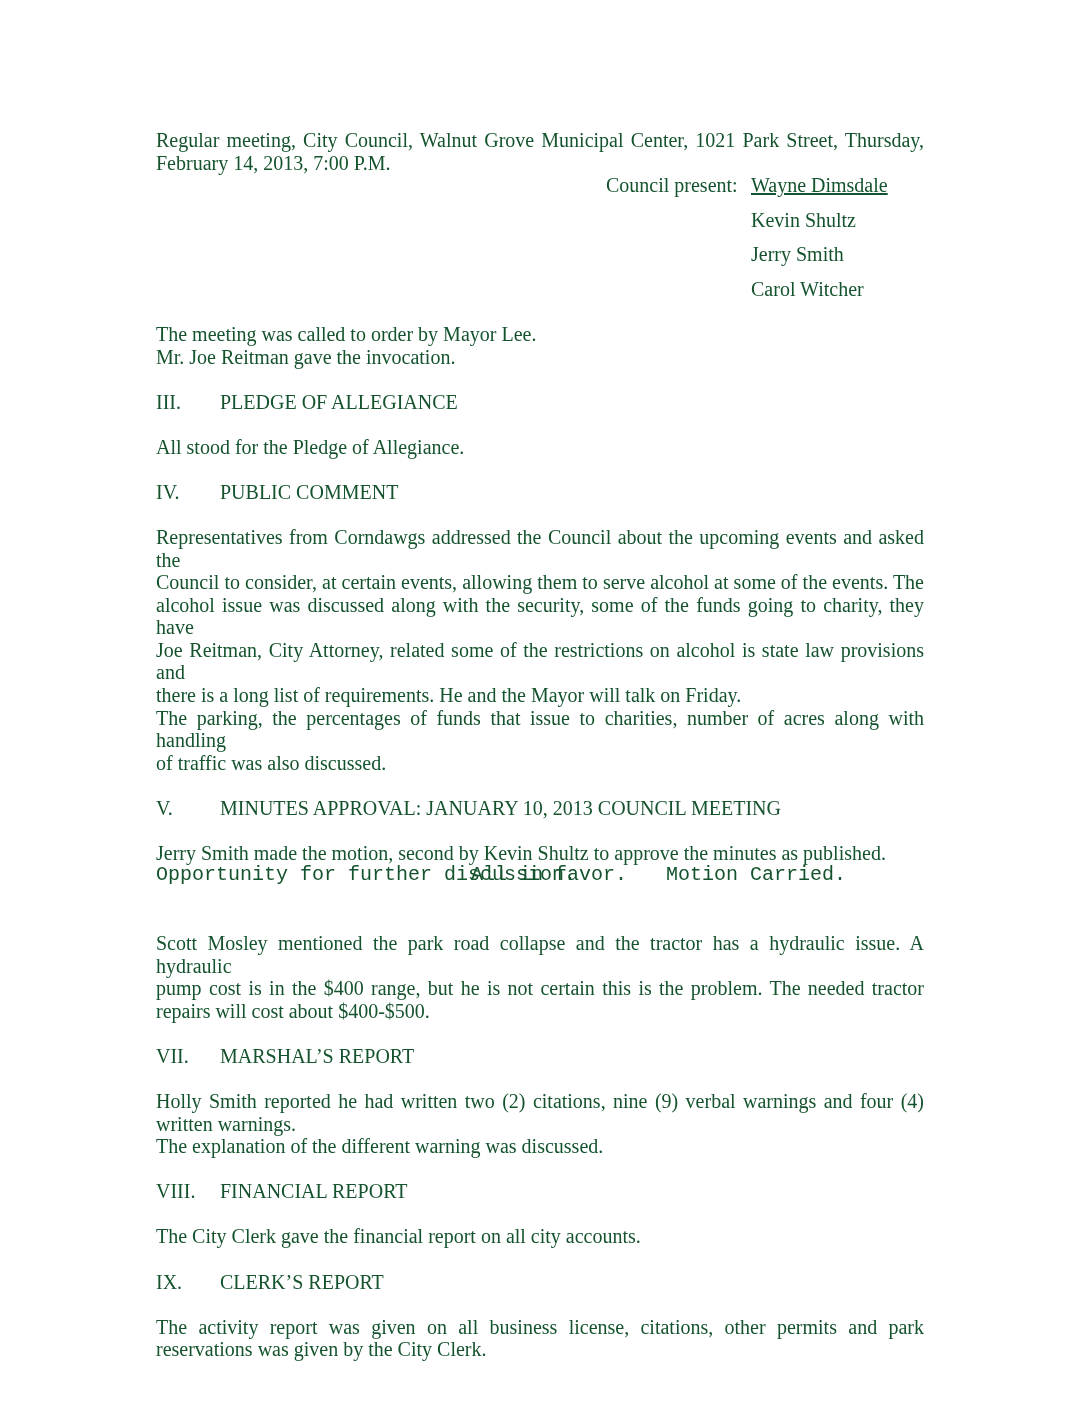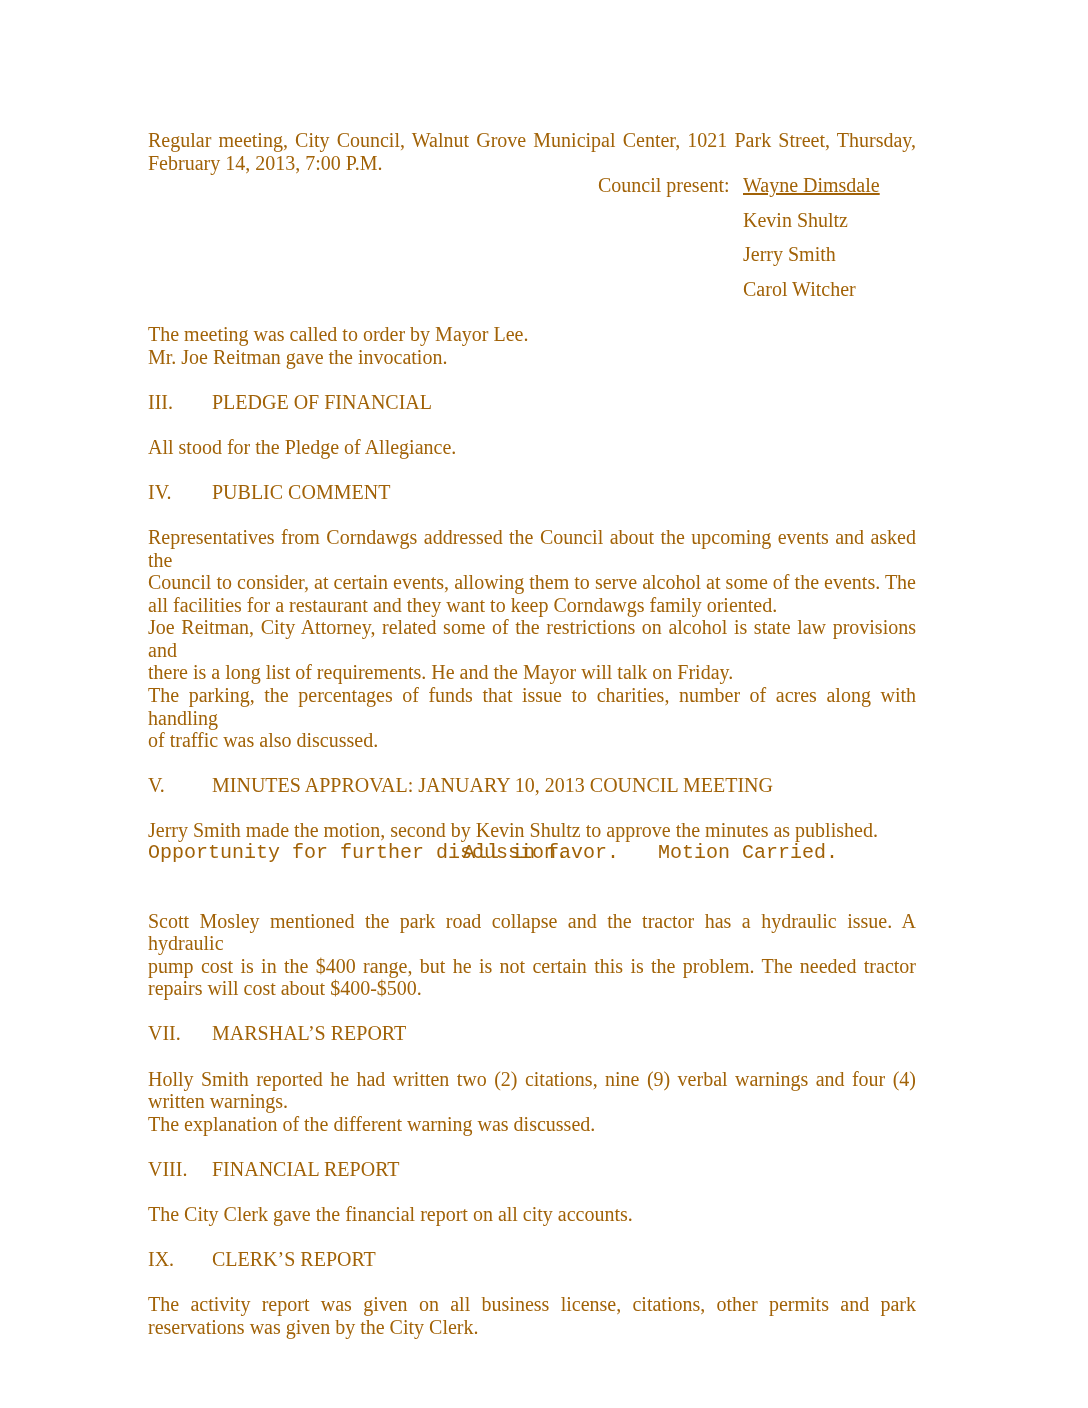--- a/index.html
+++ b/index.html
@@ -10,27 +10,27 @@
   #page {
     position: relative;
     width: 1088px;
     height: 1408px;
     background: #ffffff;
     color: #000000;
     overflow: hidden;
   }
   #content {
     position: absolute;
-    left: 148px;
+    left: 156px;
     top: 129px;
     width: 768px;
     font-family: "Liberation Serif", "DejaVu Serif", serif;
     font-size: 20px;
     line-height: 22.57px;
-    color: #a16207;
+    color: #14532d;
   }
   .line {
     min-height: 22.57px;
     white-space: normal;
   }
   
   .j {
     text-align: justify;
     text-align-last: justify;
   }
@@ -88,34 +88,34 @@
     <div class="line name-row">Carol Witcher</div>
 
     <div class="line blank"></div>
 
     <div class="line">The meeting was called to order by Mayor Lee.</div>
     <div class="line">Mr. Joe Reitman gave the invocation.</div>
 
     <div class="line blank"></div>
 
     <div class="line heading">
-      <span class="num">III.</span><span>PLEDGE OF FINANCIAL</span>
+      <span class="num">III.</span><span>PLEDGE OF ALLEGIANCE</span>
     </div>
     <div class="line blank"></div>
     <div class="line">All stood for the Pledge of Allegiance.</div>
 
     <div class="line blank"></div>
 
     <div class="line heading">
       <span class="num">IV.</span><span>PUBLIC COMMENT</span>
     </div>
     <div class="line blank"></div>
     <div class="line j">Representatives from Corndawgs addressed the Council about the upcoming events and asked the</div>
     <div class="line j">Council to consider, at certain events, allowing them to serve alcohol at some of the events. The</div>
-    <div class="line">all facilities for a restaurant and they want to keep Corndawgs family oriented.</div>
+    <div class="line j">alcohol issue was discussed along with the security, some of the funds going to charity, they have</div>
     <div class="line j">Joe Reitman, City Attorney, related some of the restrictions on alcohol is state law provisions and</div>
     <div class="line">there is a long list of requirements. He and the Mayor will talk on Friday.</div>
     <div class="line j">The parking, the percentages of funds that issue to charities, number of acres  along with handling</div>
     <div class="line">of traffic was also discussed.</div>
 
     <div class="line blank"></div>
 
     <div class="line heading">
       <span class="num">V.</span><span>MINUTES APPROVAL: JANUARY 10, 2013 COUNCIL MEETING</span>
     </div>

